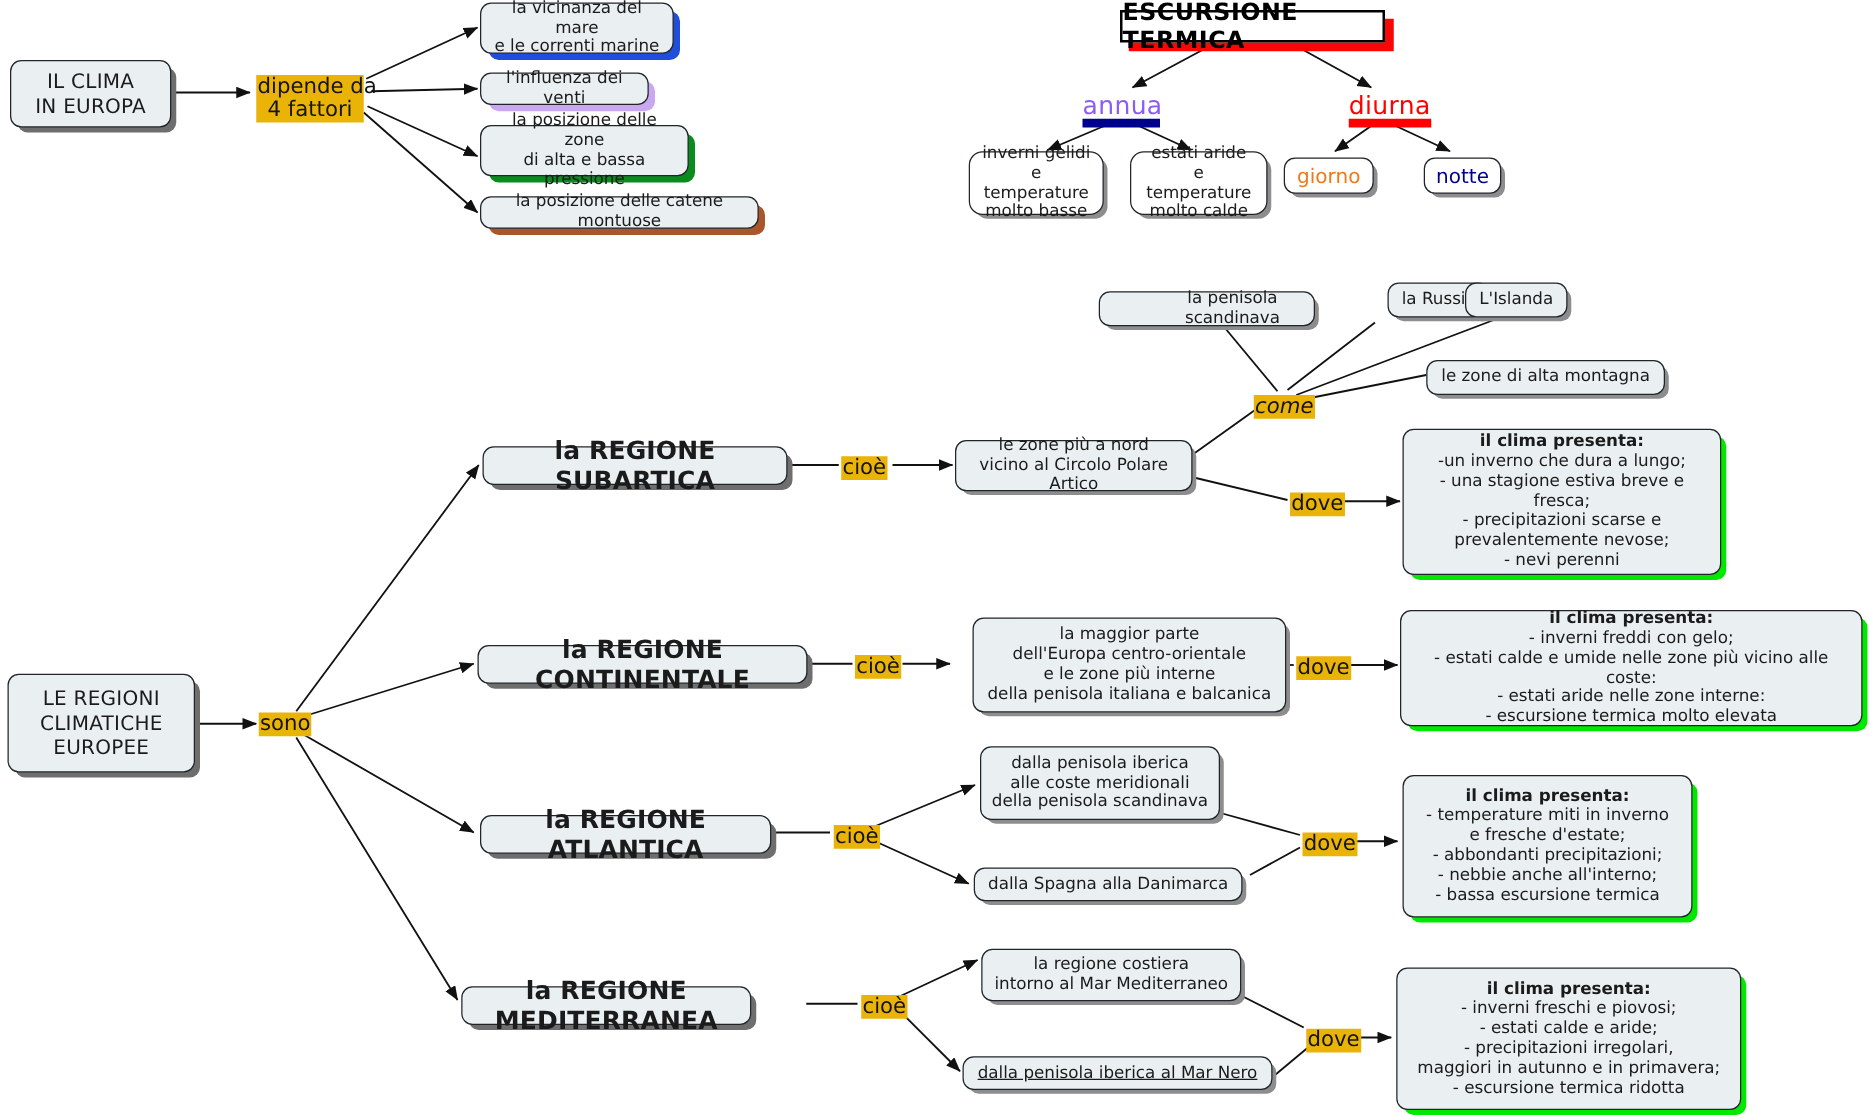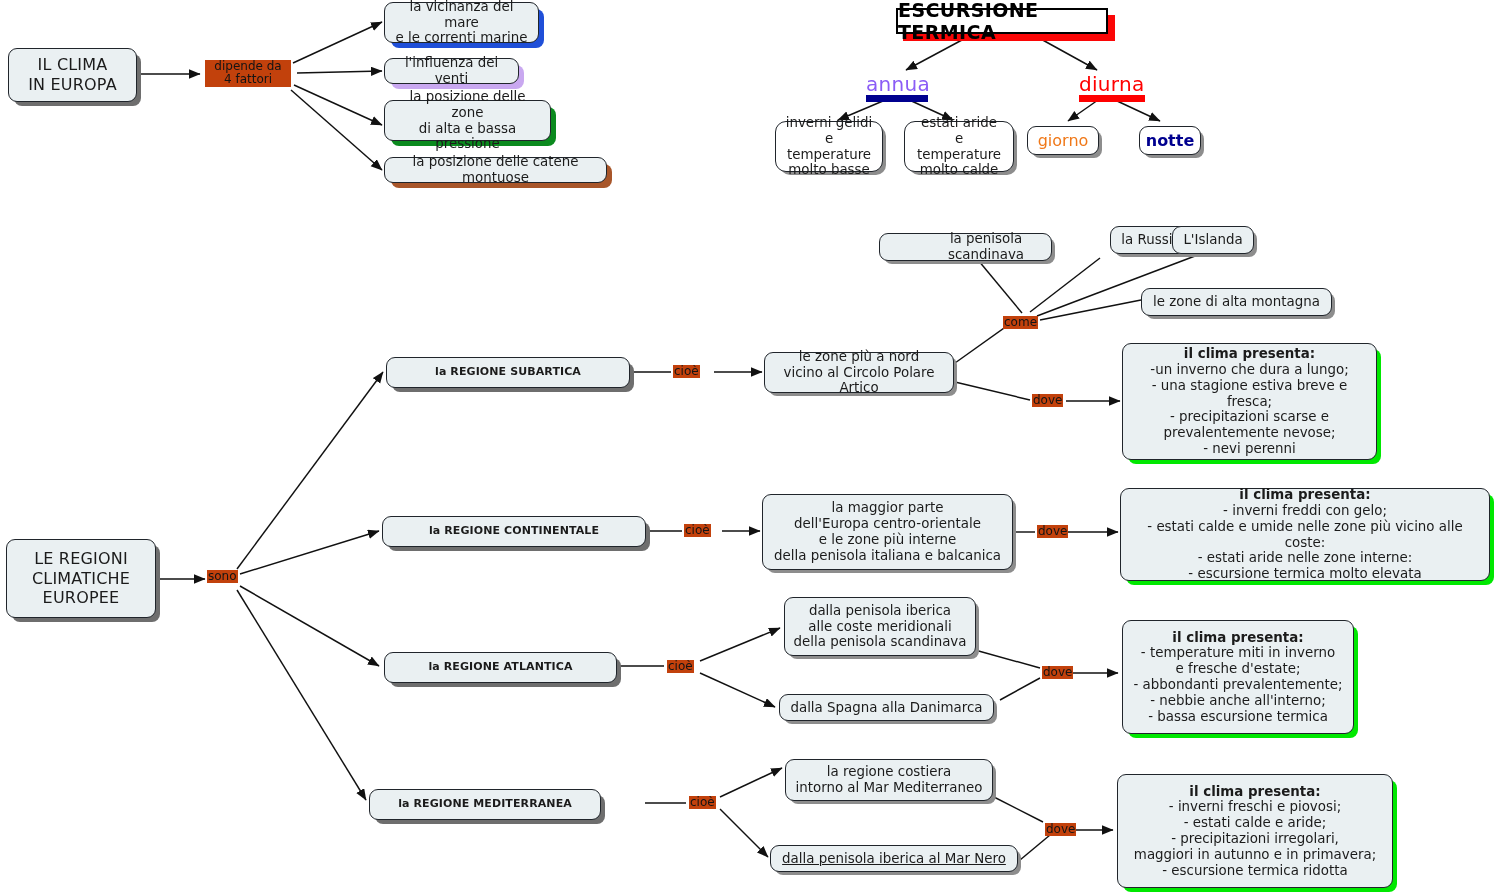--- a/index.html
+++ b/index.html
@@ -61,21 +61,21 @@
   
   .root-node {
     font-weight: normal;
     font-size: 16px;
     letter-spacing: .2px;
     border-width: 1.6px;
     line-height: 1.22;
   }
   .region-node {
     font-weight: bold;
-    font-size: 11px;
+    font-size: 20px;
     letter-spacing: .1px;
   }
   .region-node .lead { font-weight: bold; }
   .plain-node { font-size: 13.4px; }
   .clima-node { font-size: 13.4px; }
   .clima-node b { font-weight: bold; }
 
   .title-box {
     position: absolute;
     box-sizing: border-box;
@@ -121,23 +121,23 @@
     justify-content: center;
     font-size: 16px;
     z-index: 3;
   }
   .pill.orange { color: #f07818; }
   .pill.navytxt { color: #00008f; }
 
   
   .linkword {
     position: absolute;
-    font-size: 12px;
+    font-size: 17px;
     color: #141414;
-    background: #c2410c;
+    background: #eab308;
     padding: 0 1px;
     white-space: nowrap;
     z-index: 4;
     line-height: 1.12;
     text-align: center;
   }
 </style>
 </head>
 <body>
 
@@ -262,21 +262,21 @@
       <span>estati aride</span><br>
       <span>e temperature</span><br>
       <span>molto calde</span>
     </span>
   </div>
 
   <div class="pill orange sh-grey-s" style="left:1027px; top:126px; width:72px; height:29px;">
     <span>giorno</span>
   </div>
 
-  <div class="pill navytxt sh-grey-s" style="left:1139px; top:126px; width:62px; height:29px;font-weight:bold;">
+  <div class="pill navytxt sh-grey-s" style="left:1139px; top:126px; width:62px; height:29px;">
     <span>notte</span>
   </div>
 
   <div class="node root-node sh-grey" style="left:6px; top:539px; width:150px; height:79px;">
     <span class="txt">
       <span></span>
       <span>LE REGIONI</span><br>
       <span>CLIMATICHE</span><br>
       <span>EUROPEE</span>
     </span>
@@ -297,21 +297,21 @@
     <span>cioè</span>
   </div>
 
   <div class="node plain-node sh-grey-s" style="left:764px; top:352px; width:190px; height:41px;">
     <span class="txt">
       <span>le zone più a nord</span><br>
       <span>vicino al Circolo Polare Artico</span>
     </span>
   </div>
 
-  <div class="linkword" style="left:1003px; top:316px;">
+  <div class="linkword" style="left:1003px; top:316px;font-style:italic;">
     <span>come</span>
   </div>
 
   <div class="node plain-node sh-grey-s" style="left:879px; top:233px; width:173px; height:28px;padding-left:48px;">
     <span class="txt">la penisola scandinava</span>
   </div>
 
   <div class="node plain-node sh-grey-s" style="left:1066px; top:226px; width:82px; height:28px;margin-left:44px;">
     <span class="txt">la Russia</span>
   </div>
@@ -343,21 +343,21 @@
     <span class="txt">
       <span class="lead">la</span>
       <span>REGIONE CONTINENTALE</span>
     </span>
   </div>
 
   <div class="linkword" style="left:684px; top:524px;">
     <span>cioè</span>
   </div>
 
-  <div class="node plain-node sh-grey-s" style="left:762px; top:494px; width:251px; height:76px;justify-content:center;">
+  <div class="node plain-node sh-grey-s" style="left:778px; top:494px; width:251px; height:76px;justify-content:center;">
     <span class="txt">
       <span>la maggior parte</span><br>
       <span>dell'Europa centro-orientale</span><br>
       <span>e le zone più interne</span><br>
       <span>della penisola italiana e balcanica</span>
     </span>
   </div>
 
   <div class="linkword" style="left:1037px; top:525px;">
     <span>dove</span>
@@ -398,21 +398,21 @@
 
   <div class="linkword" style="left:1042px; top:666px;">
     <span>dove</span>
   </div>
 
   <div class="node clima-node sh-lime" style="left:1122px; top:620px; width:232px; height:114px;">
     <span class="txt">
       <b>il clima presenta:</b><br>
       <span>- temperature miti in inverno</span><br>
       <span>e fresche d'estate;</span><br>
-      <span>- abbondanti prevalentemente;</span><br>
+      <span>- abbondanti precipitazioni;</span><br>
       <span>- nebbie anche all'interno;</span><br>
       <span>- bassa escursione termica</span>
     </span>
   </div>
 
   <div class="node region-node sh-grey" style="left:369px; top:789px; width:232px; height:31px;">
     <span class="txt">
       <span class="lead">la</span>
       <span>REGIONE MEDITERRANEA</span>
     </span>

